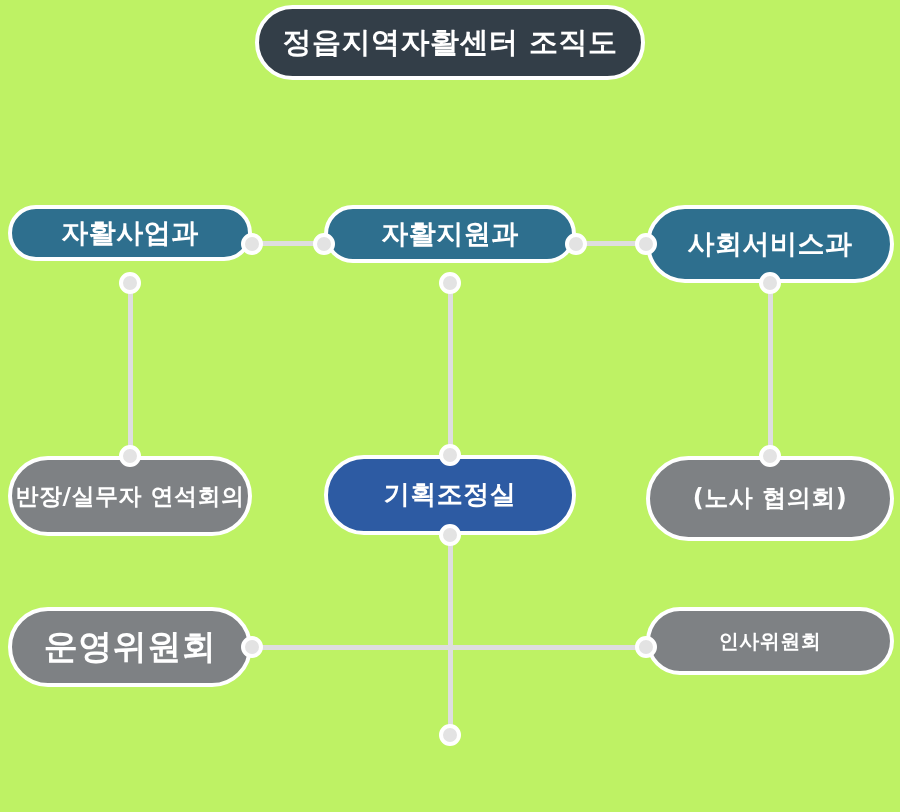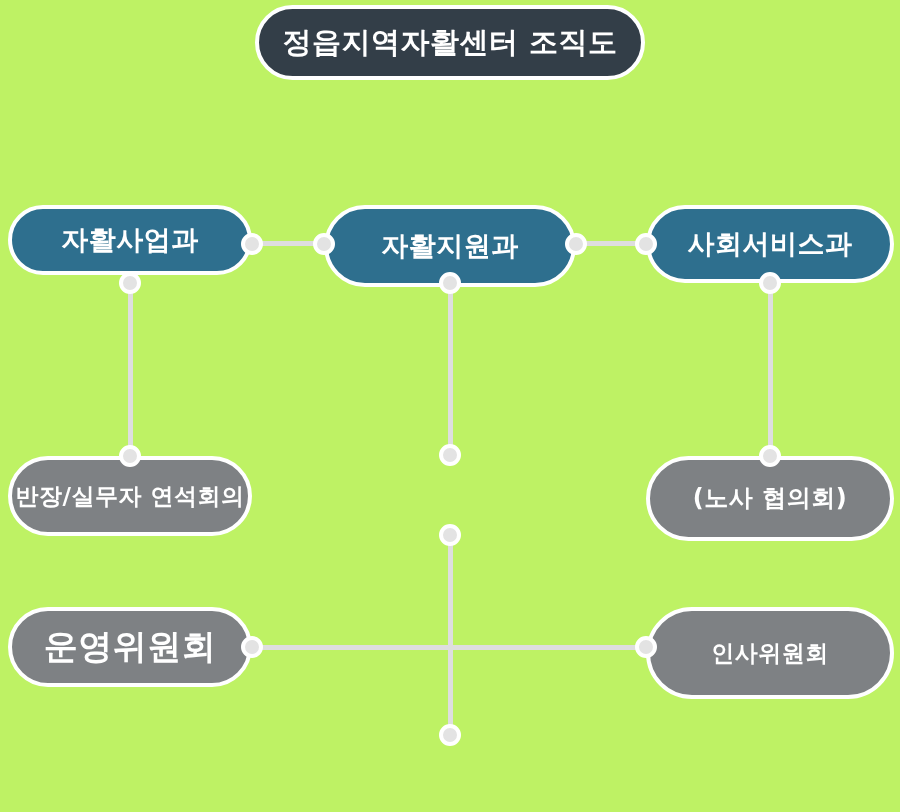--- a/index.html
+++ b/index.html
@@ -60,41 +60,44 @@
   <div class="line" style="left:128px; top:283px; width:5px; height:173px;"></div>
   <div class="line" style="left:448px; top:283px; width:5px; height:173px;"></div>
   <div class="line" style="left:768px; top:283px; width:5px; height:173px;"></div>
   <div class="line" style="left:448px; top:535px; width:5px; height:200px;"></div>
   <div class="line" style="left:252px; top:645px; width:394px; height:5px;"></div>
 
   <div class="pill title-pill" style="left: 255px; top: 5px; width: 390px; height: 75px; background-color: rgb(51, 62, 72);">
     <span class="lbl">정읍지역자활센터  조직도</span>
   </div>
 
-  <div class="pill dept-pill" style="left: 8px; top: 205px; width: 244px; height: 70px; background-color: rgb(46, 111, 142);">
+  <div class="pill dept-pill" style="left: 8px; top: 205px; width: 244px; height: 56px; background-color: rgb(46, 111, 142);">
     <span class="lbl">자활사업과</span>
   </div>
-  <div class="pill dept-pill" style="left: 324px; top: 205px; width: 252px; height: 82px; background-color: rgb(46, 111, 142);">
+  <div class="pill dept-pill" style="left: 324px; top: 205px; width: 252px; height: 58px; background-color: rgb(46, 111, 142);">
     <span class="lbl">자활지원과</span>
   </div>
   <div class="pill dept-pill" style="left: 646px; top: 205px; width: 248px; height: 78px; background-color: rgb(46, 111, 142);">
     <span class="lbl">사회서비스과</span>
   </div>
 
   <div class="pill sub-pill" style="left: 8px; top: 456px; width: 244px; height: 80px; font-size: 23px; background-color: rgb(126, 129, 132);">
     <span class="lbl">반장/실무자 연석회의</span>
   </div>
+  <div class="pill sub-pill" style="left: 324px; top: 455px; width: 252px; height: 80px; font-size: 26px; background-color: rgb(45, 91, 163);">
+    <span class="lbl">기획조정실</span>
+  </div>
   <div class="pill sub-pill" style="left: 646px; top: 456px; width: 248px; height: 85px; background-color: rgb(126, 129, 132);">
     <span class="lbl">(노사 협의회)</span>
   </div>
 
   <div class="pill sub-pill" style="left: 8px; top: 607px; width: 244px; height: 80px; font-size: 34px; background-color: rgb(126, 129, 132);">
     <span class="lbl">운영위원회</span>
   </div>
-  <div class="pill sub-pill" style="left: 646px; top: 607px; width: 248px; height: 92px; font-size: 23px; background-color: rgb(126, 129, 132);">
+  <div class="pill sub-pill" style="left: 646px; top: 607px; width: 248px; height: 68px; font-size: 20px; background-color: rgb(126, 129, 132);">
     <span class="lbl">인사위원회</span>
   </div>
 
 
   <div class="dot" style="left:241px; top:233px;"></div>
   <div class="dot" style="left:313px; top:233px;"></div>
   <div class="dot" style="left:565px; top:233px;"></div>
   <div class="dot" style="left:635px; top:233px;"></div>
   <div class="dot" style="left:119px; top:272px;"></div>
   <div class="dot" style="left:439px; top:272px;"></div>

